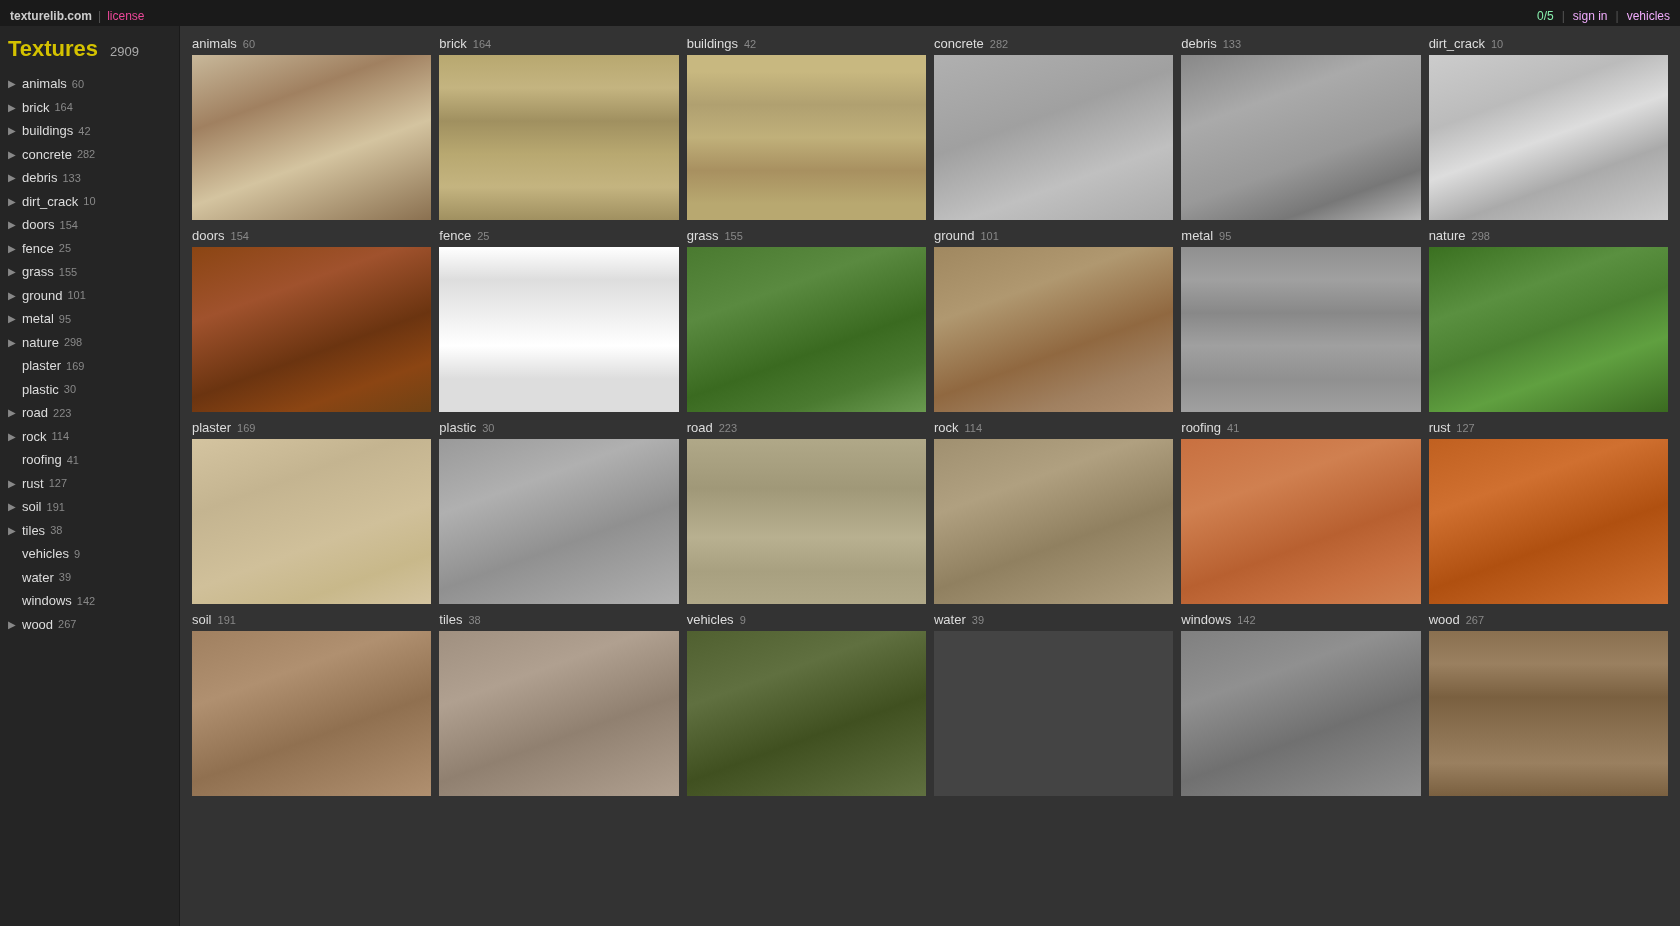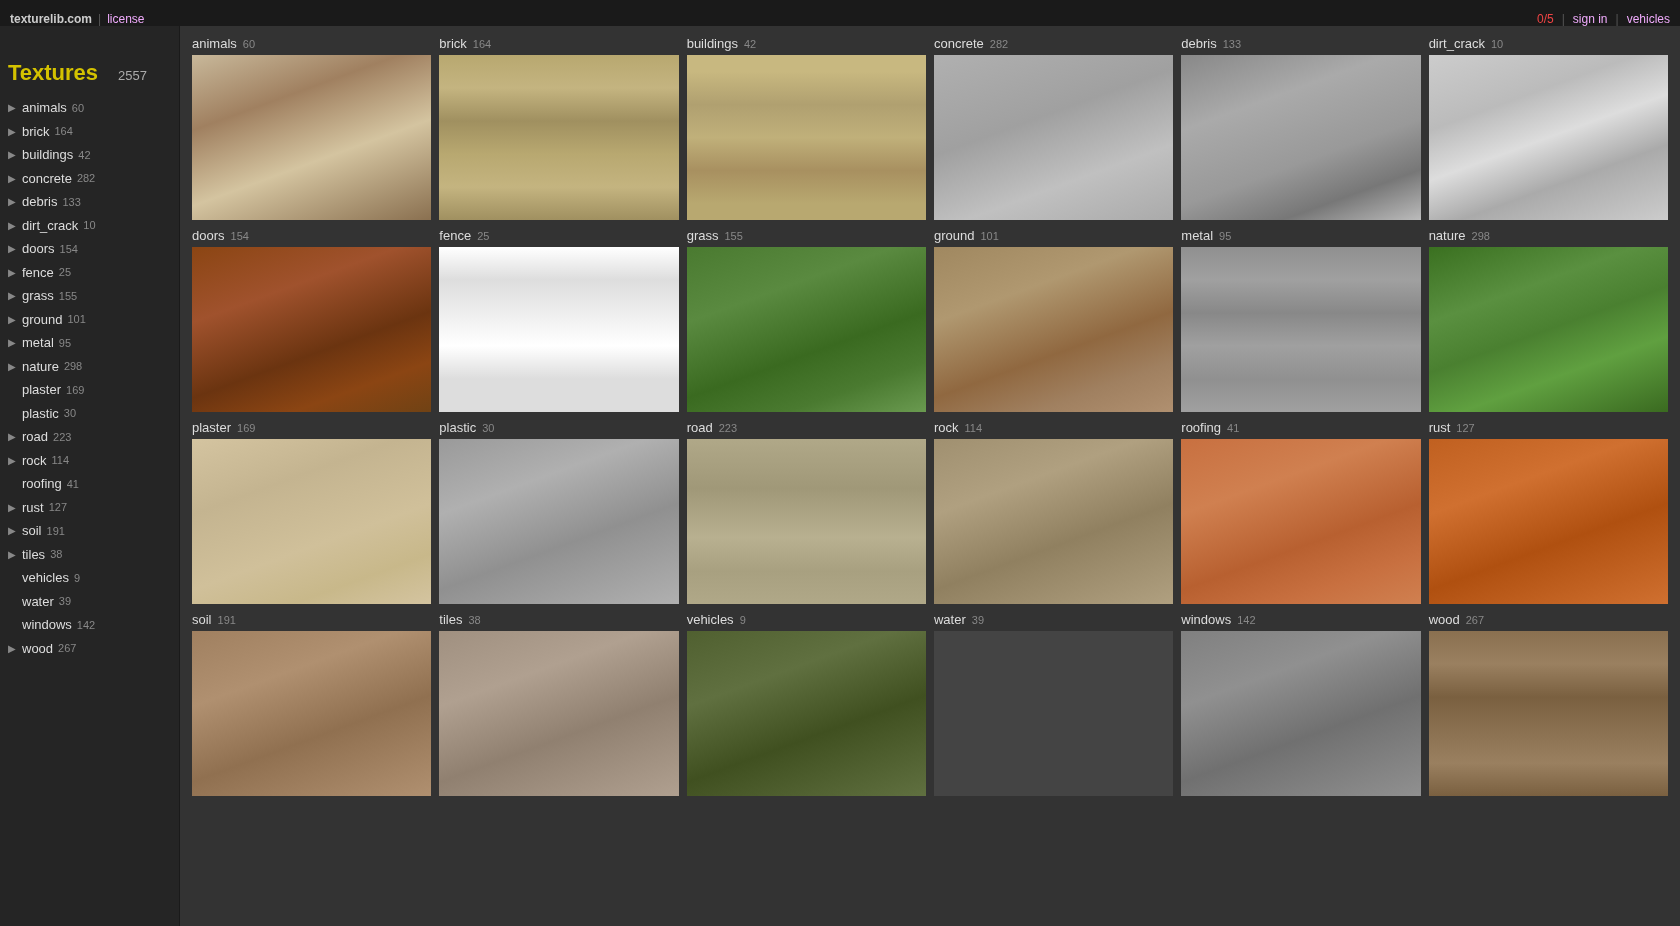--- a/index.html
+++ b/index.html
@@ -10,33 +10,33 @@
       font-size: 13px;
       min-height: 926px;
       overflow-x: hidden;
     }
 
     
     #topbar {
       background: #1a1a1a;
       height: 26px;
       display: flex;
-      align-items: flex-start;
-      padding: 12px 10px;
+      align-items: flex-end;
+      padding: 3px 10px;
       color: #aaa;
       font-size: 12px;
       position: fixed;
       top: 0; left: 0; right: 0;
       z-index: 100;
     }
     #topbar .site-name { color: #ccc; font-weight: bold; cursor: pointer; }
     #topbar .separator { margin: 0 6px; color: #555; }
-    #topbar .license-link { color: #f0abfc; cursor: pointer; }
+    #topbar .license-link { color: #ec4899; cursor: pointer; }
     #topbar .right { margin-left: auto; display: flex; align-items: center; gap: 8px; }
-    #topbar .counter { color: #ef4444; }
+    #topbar .counter { color: #86efac; }
     #topbar .auth-link { color: #f0abfc; cursor: pointer; }
     #topbar .auth-sep { color: #555; }
 
     
     #layout {
       display: flex;
       margin-top: 26px;
       height: calc(926px - 26px);
     }
 
@@ -48,23 +48,22 @@
       padding: 10px 8px;
       overflow-y: auto;
       border-right: 1px solid #1a1a1a;
     }
     #sidebar .sidebar-title {
       color: #d4c200;
       font-size: 22px;
       font-weight: bold;
       display: flex;
       align-items: baseline;
-      gap: 20px;
+      gap: 12px;
       margin-bottom: 10px;
-      margin-top: 24px;
     }
     #sidebar .sidebar-title .total-count {
       color: #aaa;
       font-size: 13px;
       font-weight: normal;
     }
     .sidebar-item {
       display: flex;
       align-items: center;
       padding: 2px 0;
@@ -170,21 +169,21 @@
     <span class="auth-sep">|</span>
     <span class="auth-link">vehicles</span>
   </div>
 </div>
 
 <div id="layout">
 
   <div id="sidebar">
     <div class="sidebar-title">
       <span>Textures</span>
-      <span class="total-count">2557</span>
+      <span class="total-count">2909</span>
     </div>
     <div id="sidebar-items">
     <div class="sidebar-item">
     <span class="arrow">▶</span>
     <span class="cat-name">animals</span>
     <span class="cat-count">60</span>
   </div>
         <div class="sidebar-item">
     <span class="arrow">▶</span>
     <span class="cat-name">brick</span>

